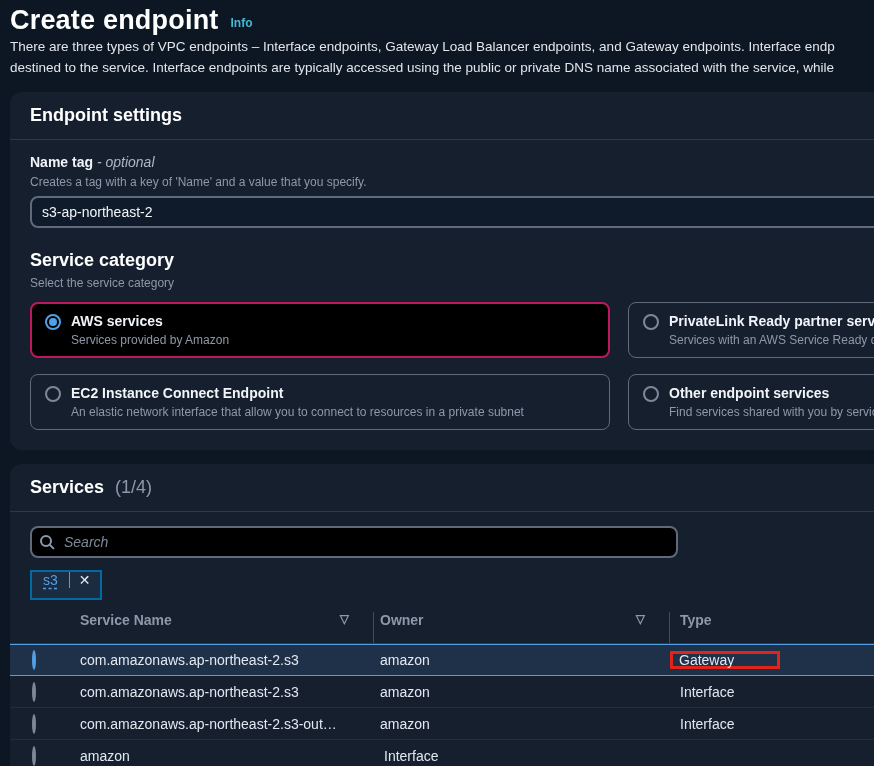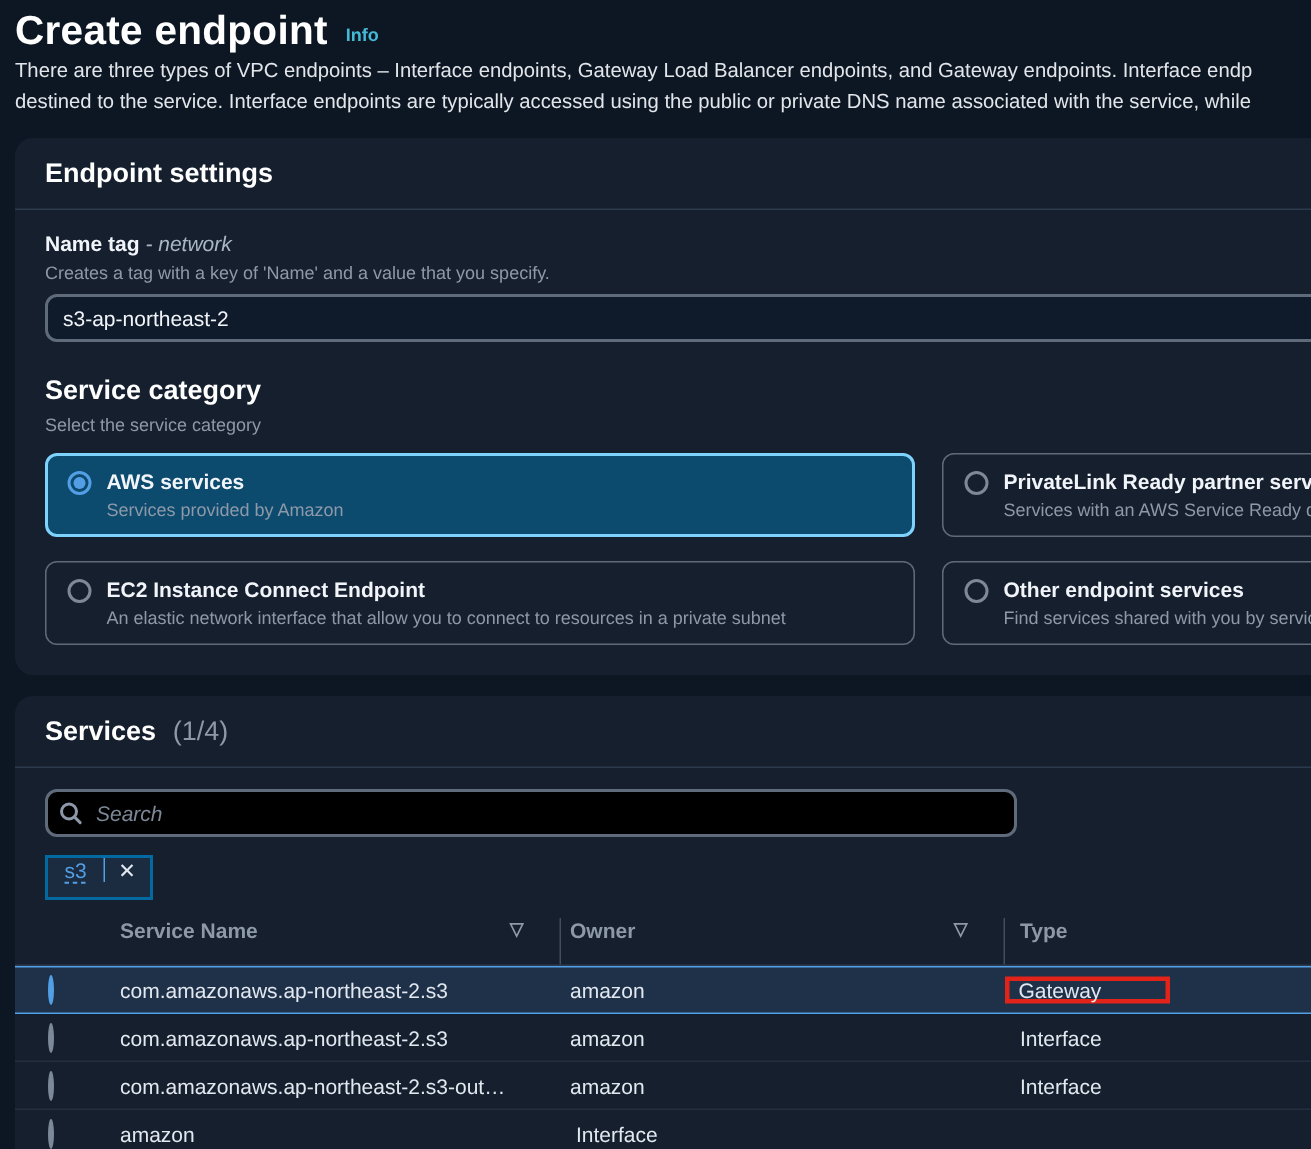--- a/index.html
+++ b/index.html
@@ -34,21 +34,21 @@
     background: #0f1b2a; border: 2px solid #5f6b7a; border-radius: 8px;
     color: #f1f5f9; font-size: 14px; padding: 0 10px; font-family: inherit;
   }
   input::placeholder { color: #7d8998; font-style: italic; }
 
   h3.section-label { margin: 22px 0 0; font-size: 18px; font-weight: 700; color: #ffffff; }
 
   
   .tiles { margin-top: 12px; display: grid; grid-template-columns: 580px 580px; gap: 16px 18px; }
   .tile { display: flex; gap: 10px; align-items: flex-start; border: 1px solid #5f6b7a; border-radius: 8px; padding: 10px 14px; cursor: pointer; background: transparent; }
-  .tile.selected { border: 2px solid #7dd3fc; background: #0c4a6e; padding: 9px 13px; }
+  .tile.selected { border: 2px solid #be185d; background: #000000; padding: 9px 13px; }
   .tile-title { font-size: 14px; font-weight: 700; color: #f1f5f9; white-space: nowrap; overflow: hidden; }
   .tile-desc { font-size: 12px; color: #8d99a8; margin-top: 4px; white-space: nowrap; overflow: hidden; }
 
   
   .radio { width: 16px; height: 16px; border-radius: 50%; border: 2px solid #7d8998; position: relative; flex: none; margin-top: 1px; cursor: pointer; }
   .radio.checked { border-color: #539fe5; }
   .radio.checked::after { content: ""; position: absolute; inset: 2px; border-radius: 50%; background: #539fe5; }
 
   
   .search-wrap { position: relative; width: 648px; }
@@ -99,21 +99,21 @@
   <p class="desc">destined to the service. Interface endpoints are typically accessed using the public or private DNS name associated with the service, while</p>
 
   <section class="panel">
     <div class="panel-header">
       <h2>Endpoint settings</h2>
     </div>
     <div class="panel-body">
 
       <div class="field-label">
         <span class="lbl">Name tag</span>
-        <span class="optional">- network</span>
+        <span class="optional">- optional</span>
       </div>
       <div class="help">Creates a tag with a key of 'Name' and a value that you specify.</div>
       <input class="text-input" type="text" value="s3-ap-northeast-2" style="">
 
       <h3 class="section-label">Service category</h3>
       <div class="help">Select the service category</div>
 
       <div class="tiles">
 
         <div class="tile selected">

